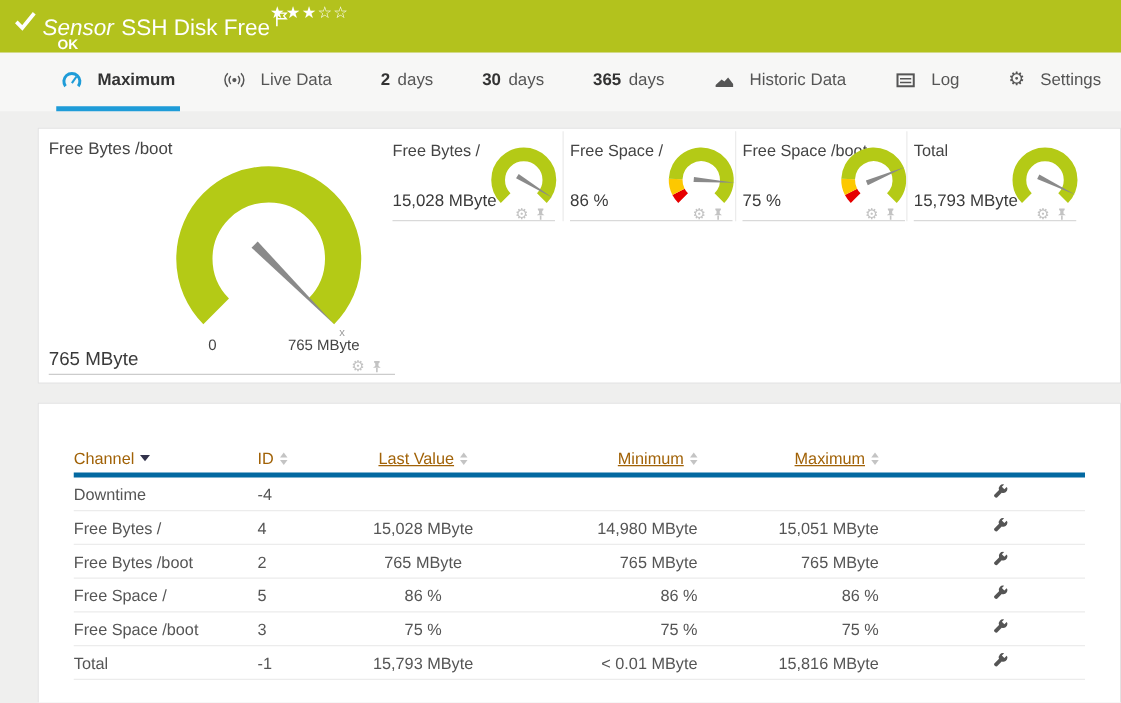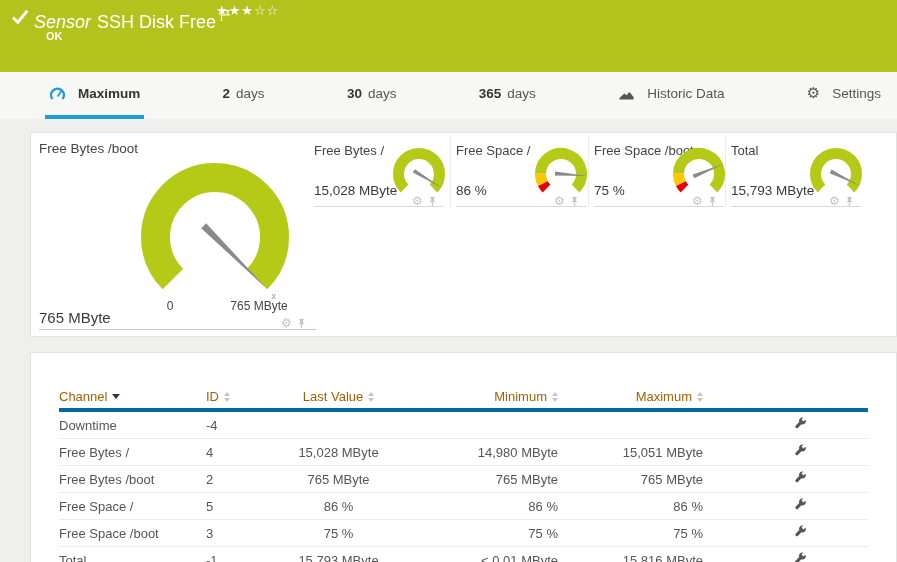--- a/index.html
+++ b/index.html
@@ -1,20 +1,20 @@
 <!DOCTYPE html>
 <html><head>
 <meta charset="utf-8">
 <style>
   * { margin:0; padding:0; box-sizing:border-box; }
   body { font-family:"Liberation Sans", sans-serif; background:#efefee; }
   #app { position:relative; width:897px; height:562px; overflow:hidden; background:#efefee; }
 
   
-  .topbar { position:relative; height:72px; background:#b3c21d; color:#fff; }
+  .topbar { position:relative; height:42px; background:#b3c21d; color:#fff; }
   .topbar .check { position:absolute; left:12px; top:9px; }
   .topbar .titlerow { position:absolute; left:34px; top:6px; font-size:18px; white-space:nowrap; }
   .topbar .titlerow .prefix { font-style:italic; margin-right:6px; }
   .topbar .flag { display:inline-block; margin-left:4px; vertical-align:6px; }
   .topbar .stars { position:absolute; left:216px; top:3px; font-family:"DejaVu Sans","Liberation Sans",sans-serif;
                    font-size:13px; letter-spacing:1px; }
   .topbar .okstate { position:absolute; left:46px; top:30px; font-size:11px; font-weight:bold;text-align:center; }
 
   
   .tabbar { display:flex; align-items:stretch; height:47px; background:#f7f7f6; padding:0 12px 0 45px;
@@ -53,21 +53,21 @@
 
   
   .chtable { position:absolute; left:28px; top:32px; right:28px; }
   .trow { display:grid; grid-template-columns:147px 75px 115px 162px 145px 104px; align-items:center;
           height:27px; border-bottom:1px solid #ececec; font-size:13px; color:#555; }
   .trow.thead { color:#a16207; border-bottom:4px solid #0369a1; }
   .cell-c { text-align:center; }
   .cell-r { text-align:right; }
   .cell-icon { display:flex; justify-content:flex-end; align-items:center; }
   .hflex { display:inline-flex; align-items:center; gap:5px; cursor:pointer; }
-  .cell-c .hflex, .cell-r .hflex { justify-content:flex-start; }
+  .cell-c .hflex, .cell-r .hflex { justify-content:flex-start;text-decoration:underline; }
   .sort-single { width:0; height:0; border-left:4px solid transparent; border-right:4px solid transparent;
                  border-top:5px solid #32324b; display:inline-block; }
   .sort-dual { display:inline-flex; flex-direction:column; gap:2px; }
   .sort-dual i { display:block; width:0; height:0; border-left:3.5px solid transparent; border-right:3.5px solid transparent; }
   .sort-dual .u { border-bottom:4px solid #c4c4c4; }
   .sort-dual .d { border-top:4px solid #c4c4c4; }
   .wrench { cursor:pointer; color:#555; display:inline-block; }
 </style>
 </head>
 <body>
@@ -93,37 +93,55 @@
   <div class="tabbar">
     <div class="tab active">
       <svg width="17" height="16" viewBox="0 0 17 16">
           <path d="M3.4 13 A6.4 6.4 0 1 1 13.6 13" fill="none" stroke="currentColor" stroke-width="2.4"></path>
           <line x1="8.5" y1="10.5" x2="12.2" y2="5.2" stroke="currentColor" stroke-width="1.7"></line>
         </svg>
       <span class="num"></span>
         <span>Maximum</span>
     </div>
     <div class="tab">
+      <svg width="17" height="16" viewBox="0 0 17 16">
+          <circle cx="8.5" cy="8" r="1.7" fill="currentColor"></circle>
+          <path d="M5.6 4.8a4.6 4.6 0 0 0 0 6.4 M11.4 4.8a4.6 4.6 0 0 1 0 6.4" fill="none" stroke="currentColor" stroke-width="1.2"></path>
+          <path d="M3.2 2.6a7.6 7.6 0 0 0 0 10.8 M13.8 2.6a7.6 7.6 0 0 1 0 10.8" fill="none" stroke="currentColor" stroke-width="1.2"></path>
+        </svg>
+      <span class="num"></span>
+        <span>Live Data</span>
+    </div>
+    <div class="tab">
       <span class="num">2</span>
         <span>days</span>
     </div>
     <div class="tab">
       <span class="num">30</span>
         <span>days</span>
     </div>
     <div class="tab">
       <span class="num">365</span>
         <span>days</span>
     </div>
     <div class="tab">
       <svg width="17" height="16" viewBox="0 0 17 16">
           <path d="M1.5 13.5h14v-2.4L11.5 6l-3 3.2-2.2-1.7-4.8 4.5z" fill="currentColor"></path>
         </svg>
       <span class="num"></span>
         <span>Historic Data</span>
+    </div>
+    <div class="tab">
+      <svg width="17" height="16" viewBox="0 0 17 16">
+          <rect x="2" y="3.5" width="13" height="9.5" fill="none" stroke="currentColor" stroke-width="1.6"></rect>
+          <line x1="4" y1="7" x2="13" y2="7" stroke="currentColor" stroke-width="1.2"></line>
+          <line x1="4" y1="10" x2="13" y2="10" stroke="currentColor" stroke-width="1.2"></line>
+        </svg>
+      <span class="num"></span>
+        <span>Log</span>
     </div>
     <div class="tab">
       <span class="gearglyph">⚙</span>
       <span class="num"></span>
         <span>Settings</span>
     </div>
   </div>
 
   <div class="panel gauges">
     <div class="bigtitle">Free Bytes /boot</div>

